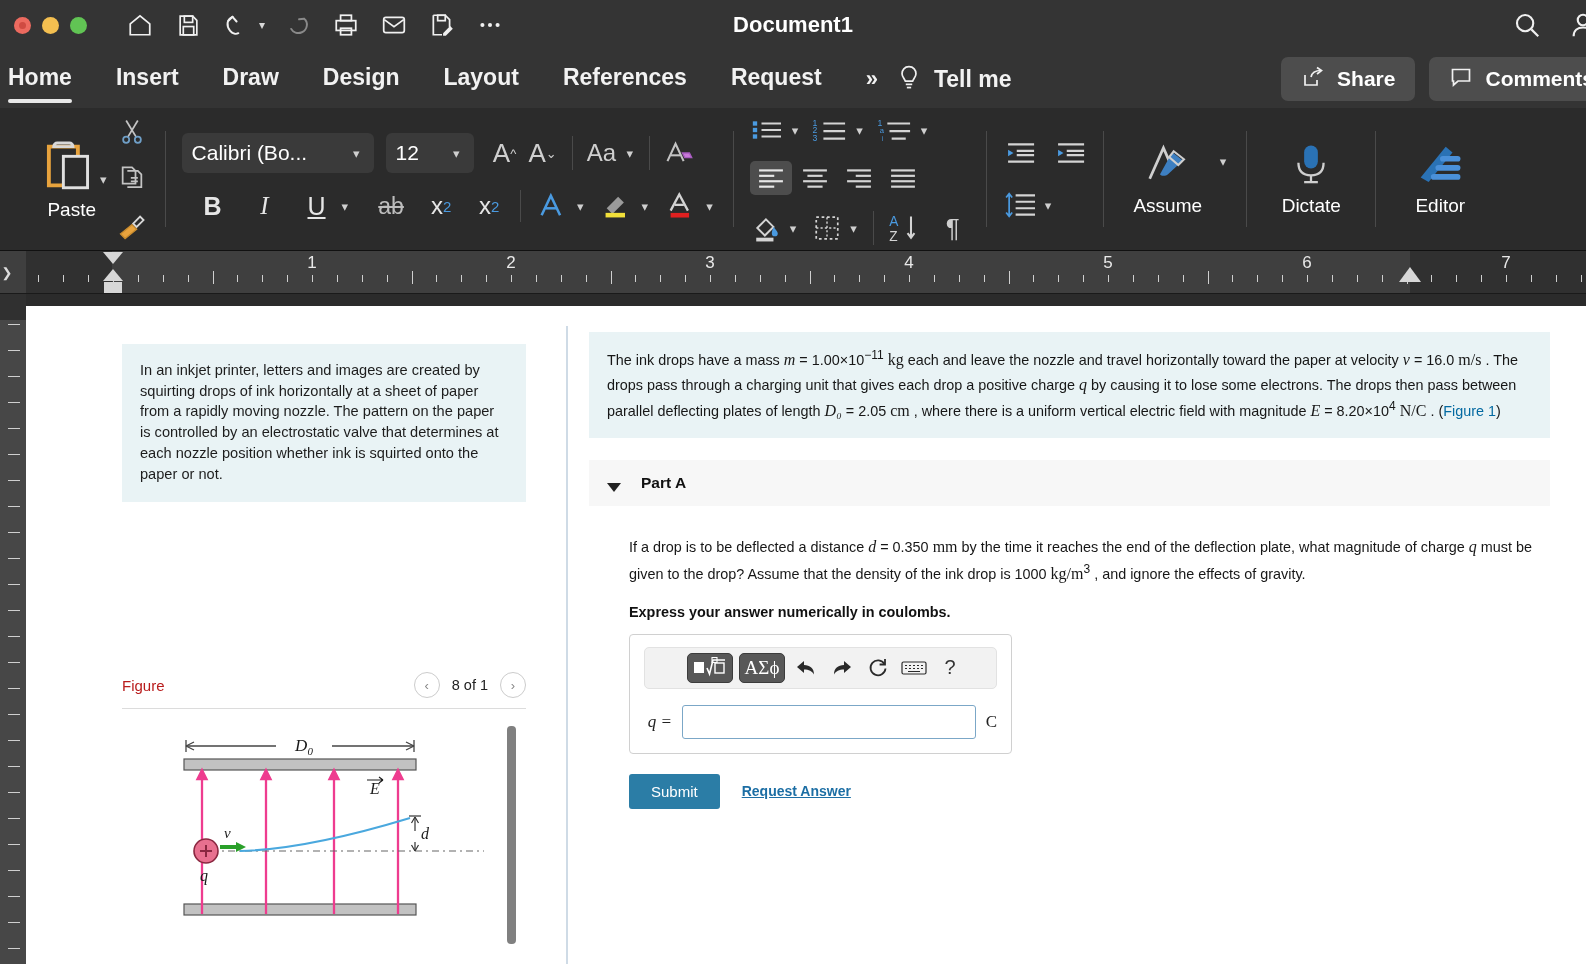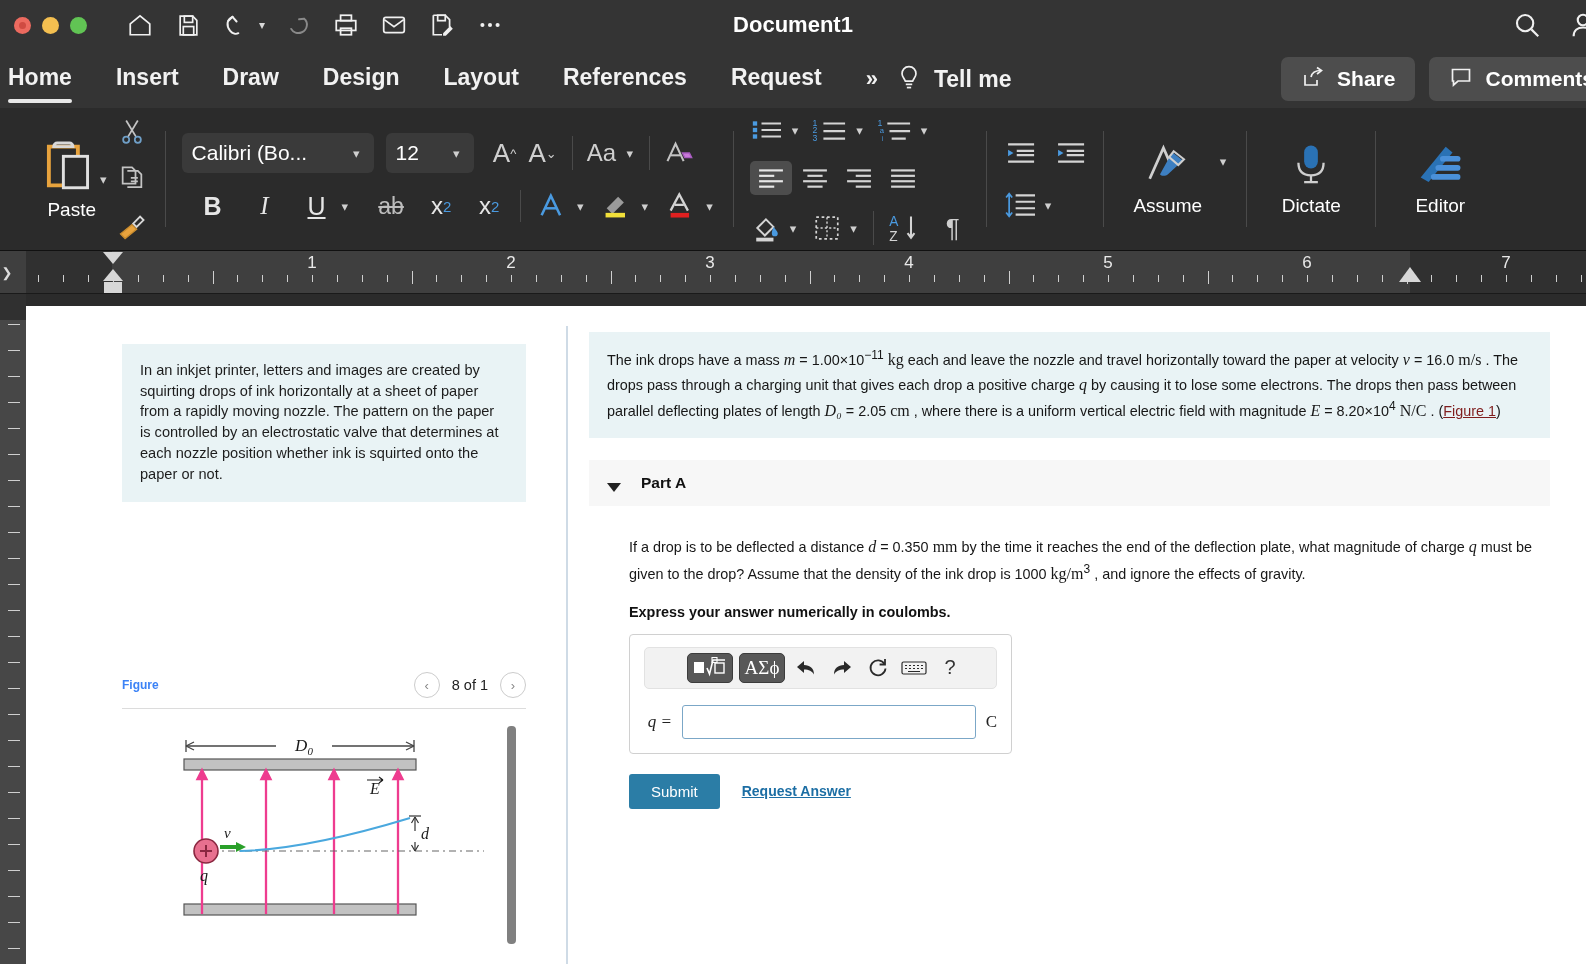--- a/index.html
+++ b/index.html
@@ -138,38 +138,38 @@
   .leftcol { position:absolute; left:96px; top:38px; width:404px; }
   .intro {
     background:#e9f3f5; padding:16px 18px 18px 18px;
     font-size:14.6px; line-height:1.42; color:#1d1d1d;
   }
   .figure-head {
     position:absolute; left:96px; top:366px; width:404px;
     display:flex; align-items:center; justify-content:space-between;
     padding-bottom:10px; border-bottom:1px solid #dcdcdc;
   }
-  .figure-title { font-size:12px; font-weight:bold; color:#3b82f6; }
+  .figure-title { font-size:15px; font-weight:normal; color:#b91c1c; }
   .fignav { display:flex; align-items:center; gap:12px; }
   .circbtn {
     width:26px;height:26px;border-radius:50%;border:1px solid #ccc;
     display:flex;align-items:center;justify-content:center;color:#888;font-size:13px;cursor:pointer;background:#fff;
   }
   .fignav-lbl { font-size:14.5px; color:#222; }
   .figbody { position:absolute; left:96px; top:420px; width:404px; height:228px; overflow:hidden;}
   .figscroll { position:absolute; right:10px; top:0; width:9px; height:218px; background:#808080; border-radius:4px;}
   .divider-v { position:absolute; left:540px; top:20px; bottom:0; width:2px; background:#cfdbe6; }
 
   
   .rightcol { position:absolute; left:563px; top:26px; right:36px; }
   .probbox { background:#e9f3f5; padding:14px 18px; }
   .probtext { font-size:14.4px; line-height:1.55; color:#171717; }
   .mth { font-family:"Liberation Serif", serif; font-style:italic; font-size:16px;}
   .mthu { font-family:"Liberation Serif", serif; font-style:normal; font-size:16px;}
-  .lnk { color:#7f1d1d; text-decoration:underline; cursor:pointer; }
+  .lnk { color:#0369a1; cursor:pointer; }
 
   .parta-head {
     margin-top:22px; background:#f7f7f7; padding:14px 18px;
     display:flex; align-items:flex-end; gap:20px;
   }
   .tri { width:0;height:0;border-left:7px solid transparent;border-right:7px solid transparent;border-top:9px solid #222; cursor:pointer;}
   .parta-title { font-size:15.5px; font-weight:bold; color:#111; }
 
   .parta-body { padding:28px 0 0 40px; }
   .qtext { font-size:14.4px; line-height:1.6; color:#171717; }

